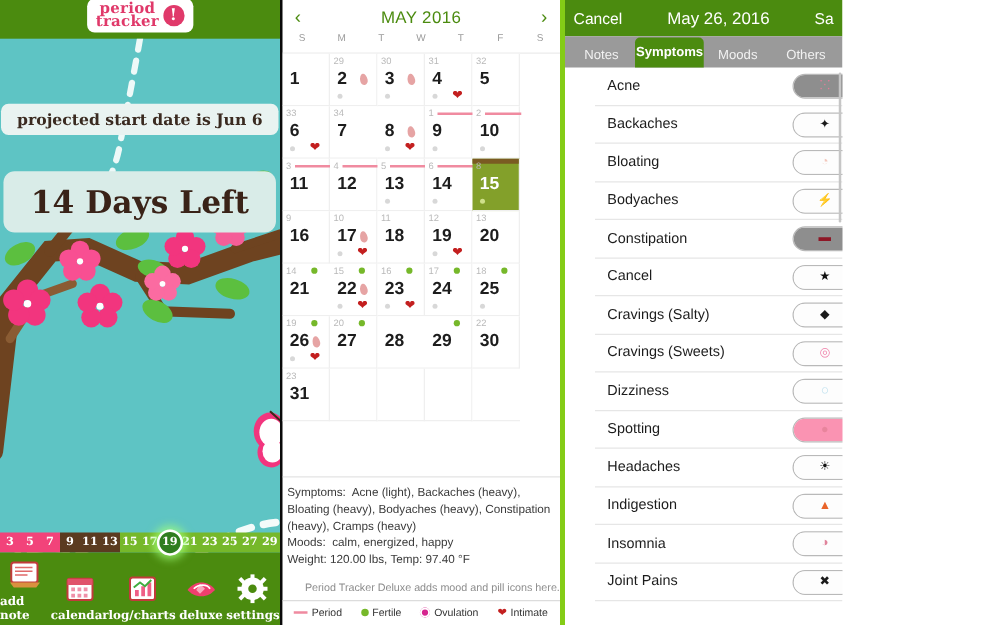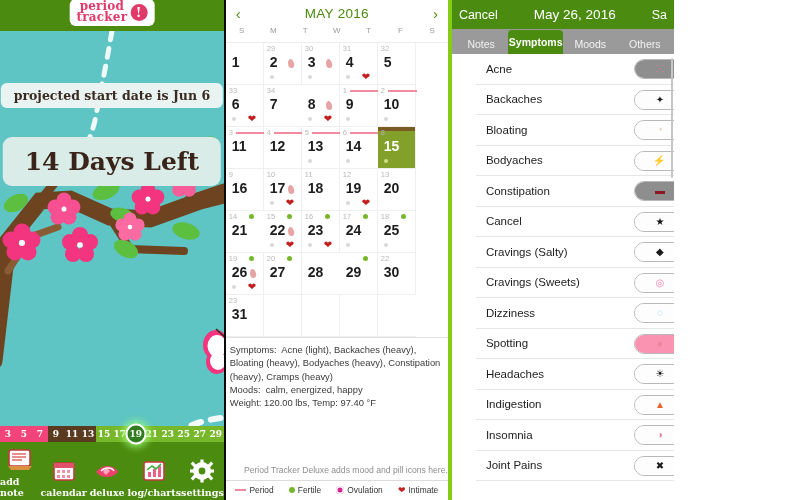--- a/index.html
+++ b/index.html
@@ -155,21 +155,21 @@
     position:absolute; width:4px; height:4px; border-radius:50%;
     background:#d8d8d8; left:6px; top:32px;
   }
   .cell.today .graydot { background:#cfe08a; }
   .pbar {
     position:absolute; left:10px; right:-2px; top:5px; height:2px;
     background:#f08ba0;
   }
   .notes {
     padding:5px 4px 0 4px; font-size:9.4px; color:#3a3a3a; line-height:1.42;
-    border-top:1px solid #e3e3e3; white-space:pre-wrap;
+    border-top:1px solid #e3e3e3; white-space:pre-wrap;margin-top:44px;
   }
   .cal-footer {
     position:absolute; left:0; right:0; bottom:0;
   }
   .deluxe-note {
     text-align:right; font-size:8.6px; color:#8d8d8d; padding:4px 0 5px;
   }
   .legend {
     display:flex; align-items:center; justify-content:space-around;
     border-top:1px solid #dcdcdc; padding:4px 2px 5px; background:#fff;
@@ -426,39 +426,39 @@
                   <rect x="6" y="16" width="3" height="3"></rect>
                   <rect x="11" y="16" width="3" height="3"></rect>
                   <rect x="16" y="16" width="3" height="3"></rect>
                 </g>
               </svg>
             </div>
             <div class="tab-label">calendar</div>
           </div>
           <div class="tab">
             <div class="tab-ico">
-              <svg width="28" height="24" viewBox="0 0 28 24">
-                <path d="M3 13c3-4 7-6 11-6s9 2 11 6c-3 3-6 5-11 5S6 16 3 13z" fill="#ef3f6e"></path>
-                <path d="M8 12c2-2 5-3 7-3s5 1 6 3" stroke="#fff" stroke-width="1.4" fill="none"></path>
-                <path d="M13 8l-3 5 3 3 4-4z" fill="#fff" opacity=".55"></path>
-              </svg>
-            </div>
-            <div class="tab-label">deluxe</div>
-          </div>
-          <div class="tab">
-            <div class="tab-ico">
               <svg width="26" height="24" viewBox="0 0 26 24">
                 <rect x="3" y="3" width="20" height="18" rx="2" fill="#fff" stroke="#c23b3b" stroke-width="1.6"></rect>
                 <rect x="7" y="13" width="3" height="5" fill="#ef5f86"></rect>
                 <rect x="12" y="10" width="3" height="8" fill="#ef5f86"></rect>
                 <rect x="17" y="7" width="3" height="11" fill="#ef5f86"></rect>
                 <path d="M6 11l5-4 4 3 5-5" stroke="#3fae3f" stroke-width="1.6" fill="none"></path>
               </svg>
             </div>
             <div class="tab-label">log/charts</div>
+          </div>
+          <div class="tab">
+            <div class="tab-ico">
+              <svg width="28" height="24" viewBox="0 0 28 24">
+                <path d="M3 13c3-4 7-6 11-6s9 2 11 6c-3 3-6 5-11 5S6 16 3 13z" fill="#ef3f6e"></path>
+                <path d="M8 12c2-2 5-3 7-3s5 1 6 3" stroke="#fff" stroke-width="1.4" fill="none"></path>
+                <path d="M13 8l-3 5 3 3 4-4z" fill="#fff" opacity=".55"></path>
+              </svg>
+            </div>
+            <div class="tab-label">deluxe</div>
           </div>
           <div class="tab">
             <div class="tab-ico">
               <svg width="26" height="24" viewBox="0 0 26 24">
                 <g fill="#fff">
                   <circle cx="13" cy="12" r="9"></circle>
                   <g>
                     <rect x="11.4" y="0.5" width="3.2" height="5"></rect>
                     <rect x="11.4" y="18.5" width="3.2" height="5"></rect>
                     <rect x="1" y="10.4" width="5" height="3.2"></rect>

